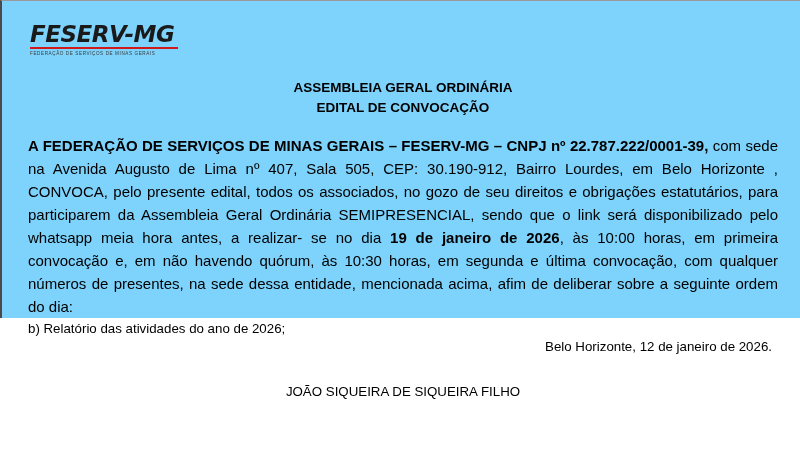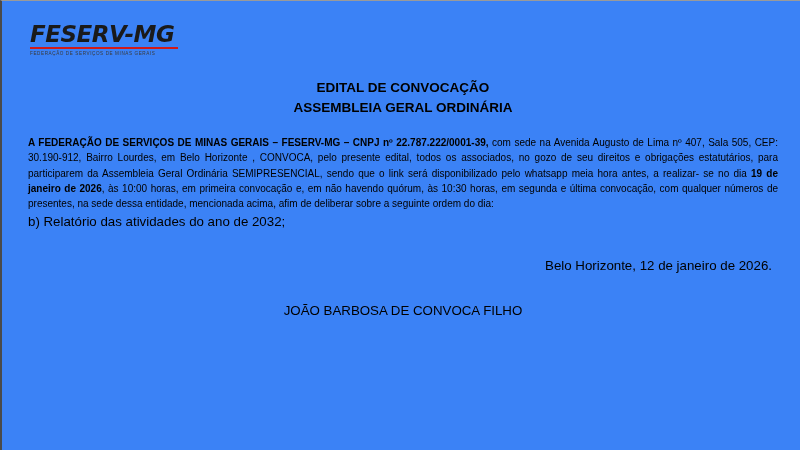--- a/index.html
+++ b/index.html
@@ -10,22 +10,22 @@
   body {
     width: 800px;
     height: 450px;
     overflow: hidden;
     font-family: "Liberation Sans", sans-serif;
     color: #000000;
   }
   .page {
     position: relative;
     width: 800px;
-    height: 450px;
-    background: #3b82f6;
+    height: 318px;
+    background: #7dd3fc;
     box-sizing: border-box;
     border-left: 2px solid #4a4a4a;
     border-top: 1px solid #9a9a9a;
   }
   .page-inner {
     padding: 18px 22px 0 26px;
   }
 
   
   .logo-block {
@@ -63,21 +63,21 @@
     text-align: center;
     margin-top: 22px;
     font-weight: bold;
     font-size: 13.5px;
     line-height: 1.45;
   }
 
   
   .body-text {
     margin-top: 18px;
-    font-size: 10px;
+    font-size: 15px;
     line-height: 1.53;
     text-align: justify;
   }
   .body-text p {
     margin: 0;
   }
   .b { font-weight: bold; }
 
   .list-item {
     font-size: 13.3px;
@@ -86,21 +86,20 @@
   }
   .indent-a {
     text-indent: 0;
   }
   .tabspace {
     display: inline-block;
     width: 34px;
   }
 
   .sign-date {
-    margin-top: 26px;
     text-align: right;
     font-size: 13.3px;
     padding-right: 6px;
   }
   .sign-name {
     margin-top: 30px;
     text-align: center;
     font-size: 13.3px;
     font-weight: normal;
   }
@@ -111,29 +110,29 @@
 <div class="page">
   <div class="page-inner">
 
     <div class="logo-block">
       <div class="logo-word">FESERV-MG</div>
       <div class="logo-rule"></div>
       <div class="logo-sub">FEDERAÇÃO DE SERVIÇOS DE MINAS GERAIS</div>
     </div>
 
     <div class="title-block">
+      <div>ASSEMBLEIA GERAL ORDINÁRIA</div>
       <div>EDITAL DE CONVOCAÇÃO</div>
-      <div>ASSEMBLEIA GERAL ORDINÁRIA</div>
     </div>
 
     <div class="body-text">
       <p>
         <span class="b">A  FEDERAÇÃO DE SERVIÇOS DE MINAS GERAIS – FESERV-MG – CNPJ nº 22.787.222/0001-39,</span><span> com sede na Avenida Augusto de Lima nº 407, Sala 505, CEP: 30.190-912, Bairro Lourdes, em Belo Horizonte ,  CONVOCA, pelo presente edital, todos os associados, no gozo de seu direitos e obrigações estatutários, para participarem da Assembleia Geral Ordinária SEMIPRESENCIAL, sendo que o link será disponibilizado pelo whatsapp meia hora antes, a realizar- se no dia </span><span class="b">19 de janeiro de 2026</span><span>, às 10:00 horas, em primeira convocação e, em não havendo quórum, às 10:30 horas, em segunda e última convocação, com qualquer números de presentes, na sede dessa entidade, mencionada acima, afim de deliberar sobre a seguinte ordem do dia:</span>
       </p>
     </div>
 
-    <div class="list-item"> b) Relatório das atividades do ano de 2032;</div>
+    <div class="list-item"> b) Relatório das atividades do ano de 2026;</div>
 
     <div class="sign-date">Belo Horizonte, 12 de janeiro de 2026.</div>
-    <div class="sign-name">JOÃO BARBOSA DE CONVOCA FILHO</div>
+    <div class="sign-name">JOÃO SIQUEIRA DE SIQUEIRA FILHO</div>
 
   </div>
 </div>
 
 </body></html>

